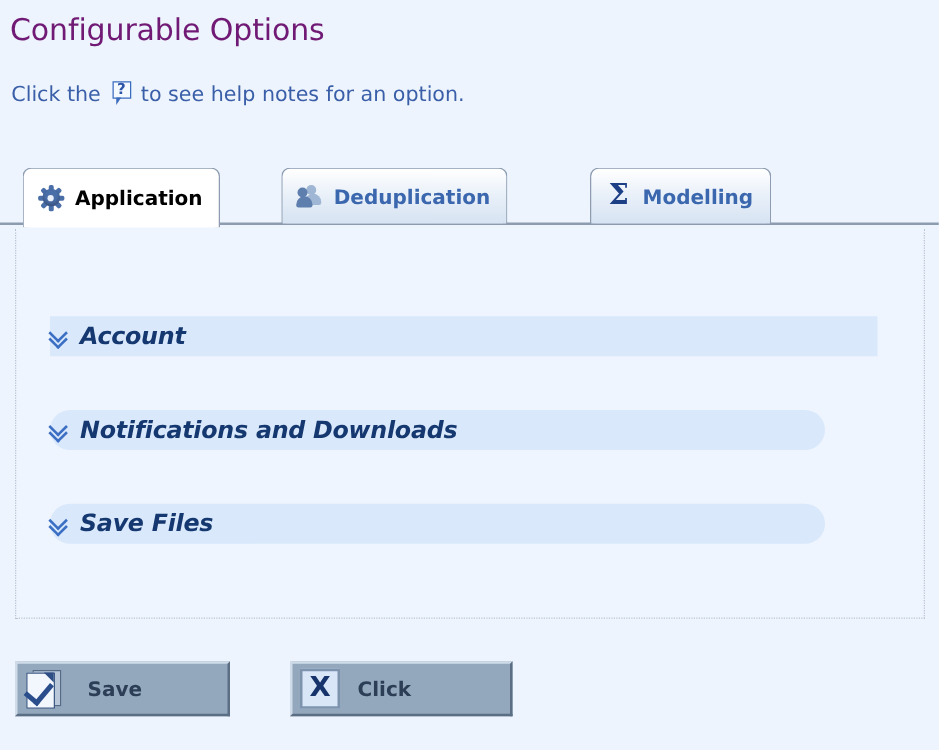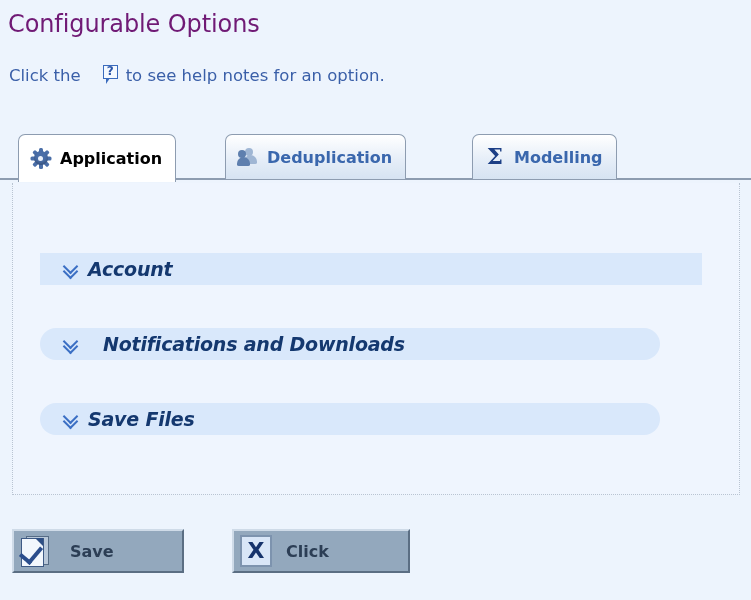--- a/index.html
+++ b/index.html
@@ -29,21 +29,21 @@
   .subtitle {
     position: absolute;
     left: 9px;
     top: 65px;
     font-size: 16.5px;
     color: #3a5fa8;
     white-space: nowrap;
     display: flex;
     align-items: center;
   }
-  .subtitle .txt-a { margin-right: 22px; }
+  .subtitle .txt-a { margin-right: 9px; }
   .subtitle .txt-b { margin-left: 6px; }
 
   .help-icon {
     display: inline-block;
     width: 17px;
     height: 20px;
     position: relative;
     vertical-align: middle;
     flex: 0 0 auto;
   }
@@ -198,25 +198,25 @@
     border-top: none;
     background: #eff5fe;
   }
 
   .section-bar {
     position: absolute;
     height: 32px;
     background: #d9e8fb;
     display: flex;
     align-items: center;
-    padding-left: 24px;
+    padding-left: 0;
     box-sizing: border-box;
   }
   .section-bar.sec-0 { left: 27px; top: 70px; width: 662px; border-radius: 0; }
-  .section-bar.sec-1 { left: 27px; top: 145px; width: 620px; border-radius: 16px; gap: 15px; }
+  .section-bar.sec-1 { left: 27px; top: 145px; width: 620px; border-radius: 16px; }
   .section-bar.sec-2 { left: 27px; top: 220px; width: 620px; border-radius: 16px; }
 
   .chevron {
     width: 13px;
     height: 16px;
     position: relative;
     flex: 0 0 auto;
     margin-right: 11px;
   }
   .chevron i {

